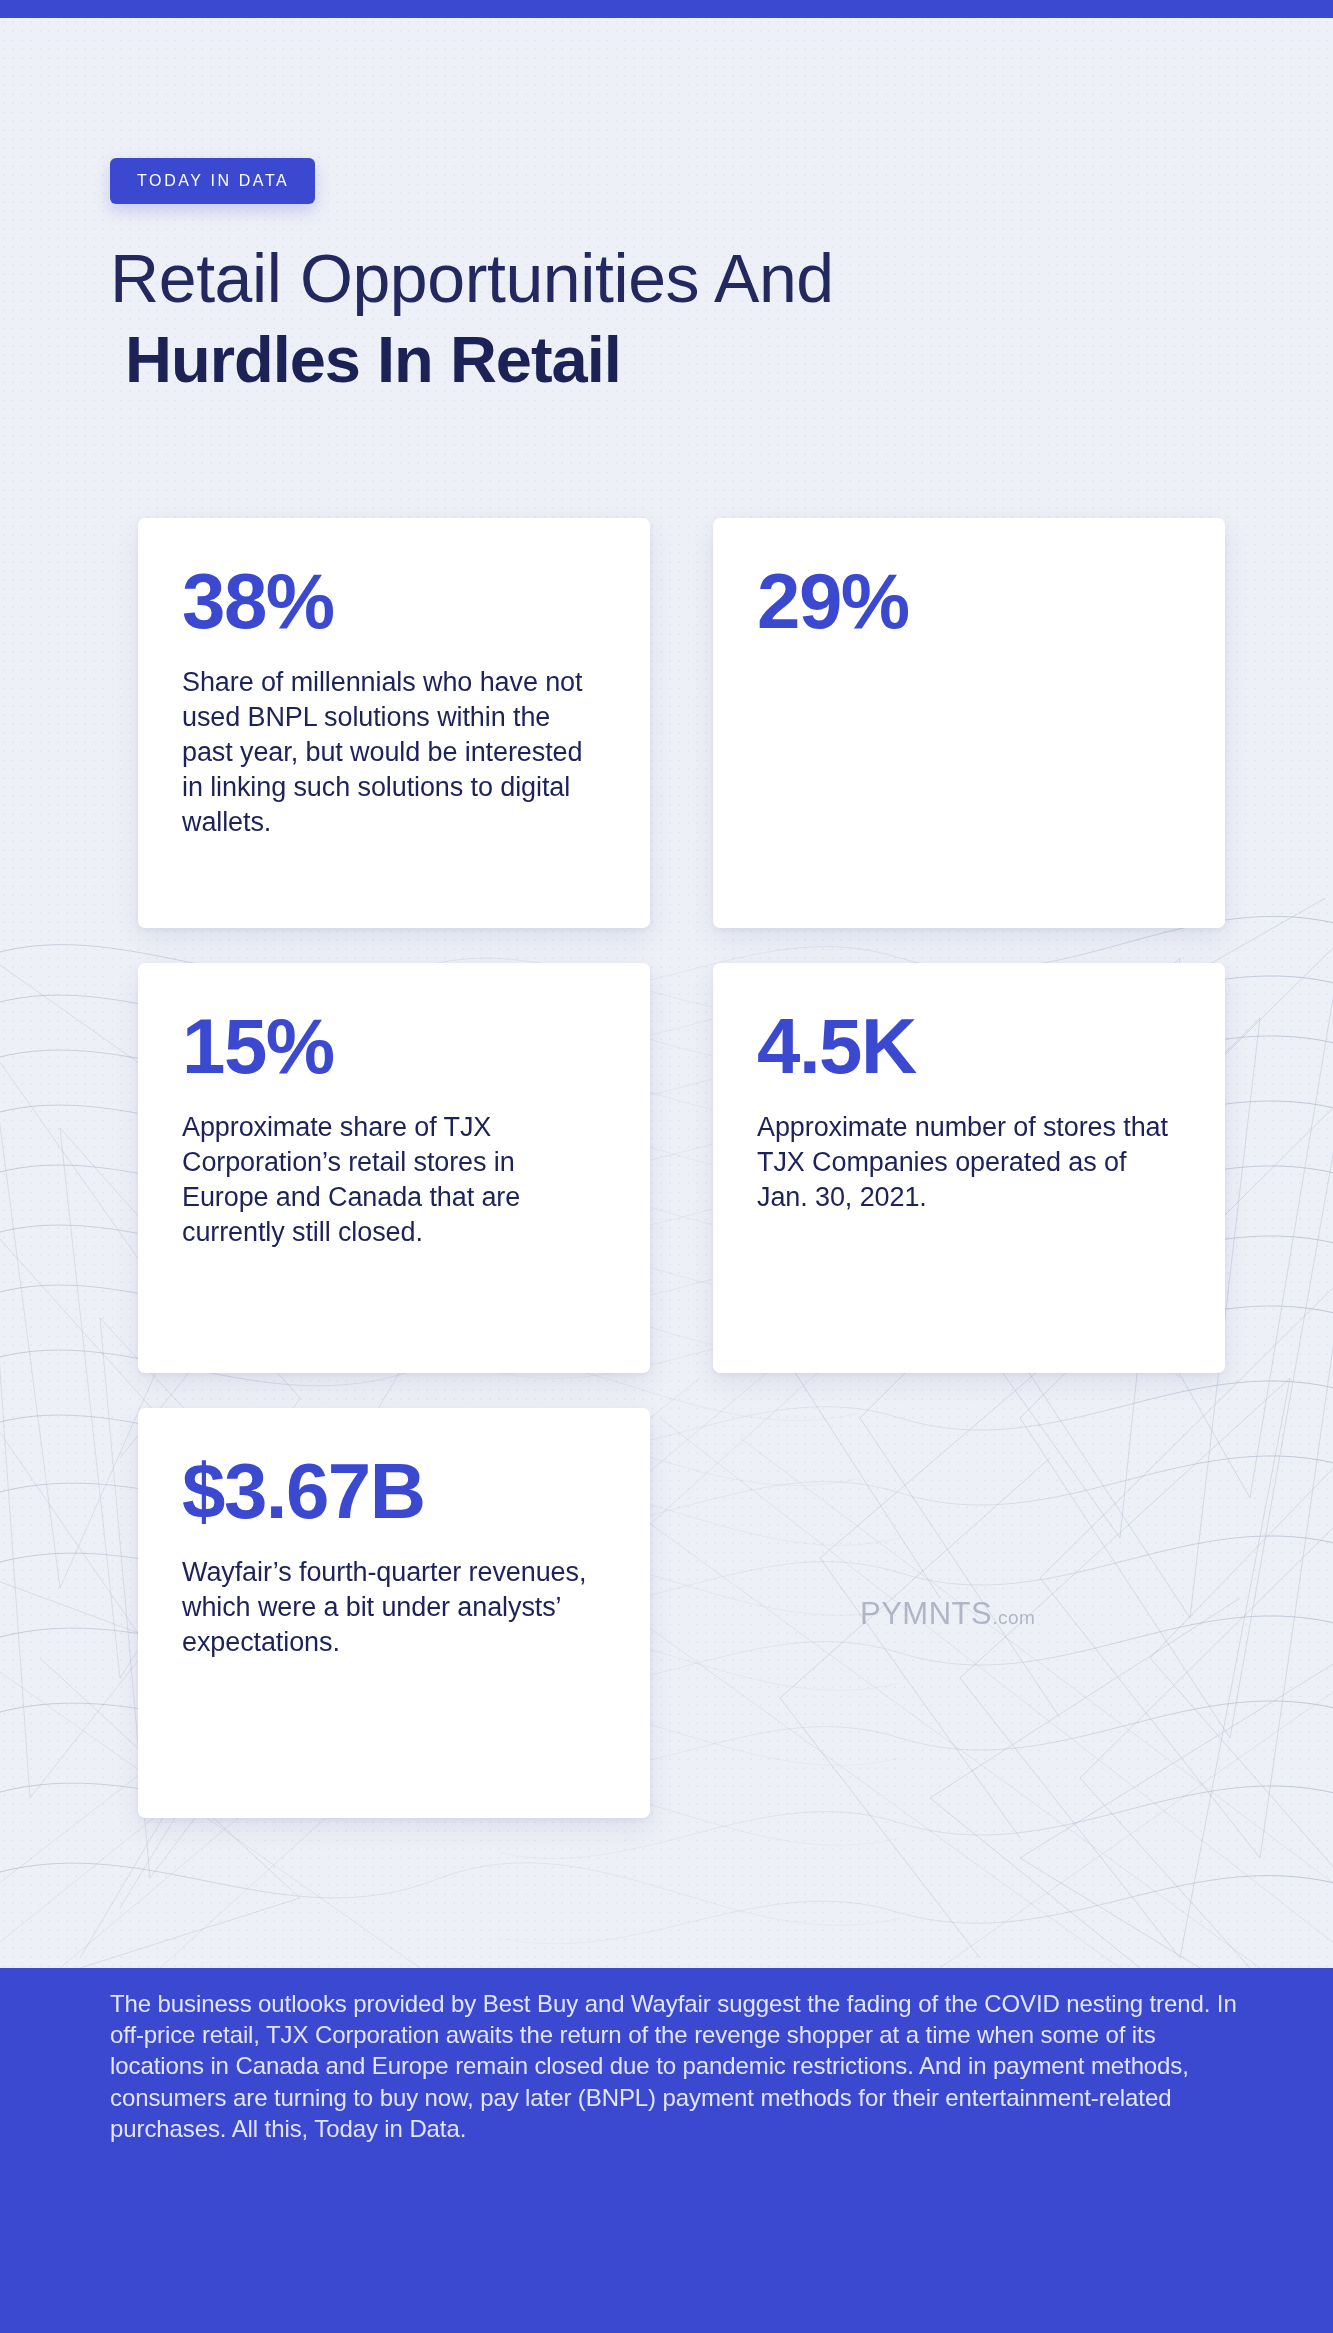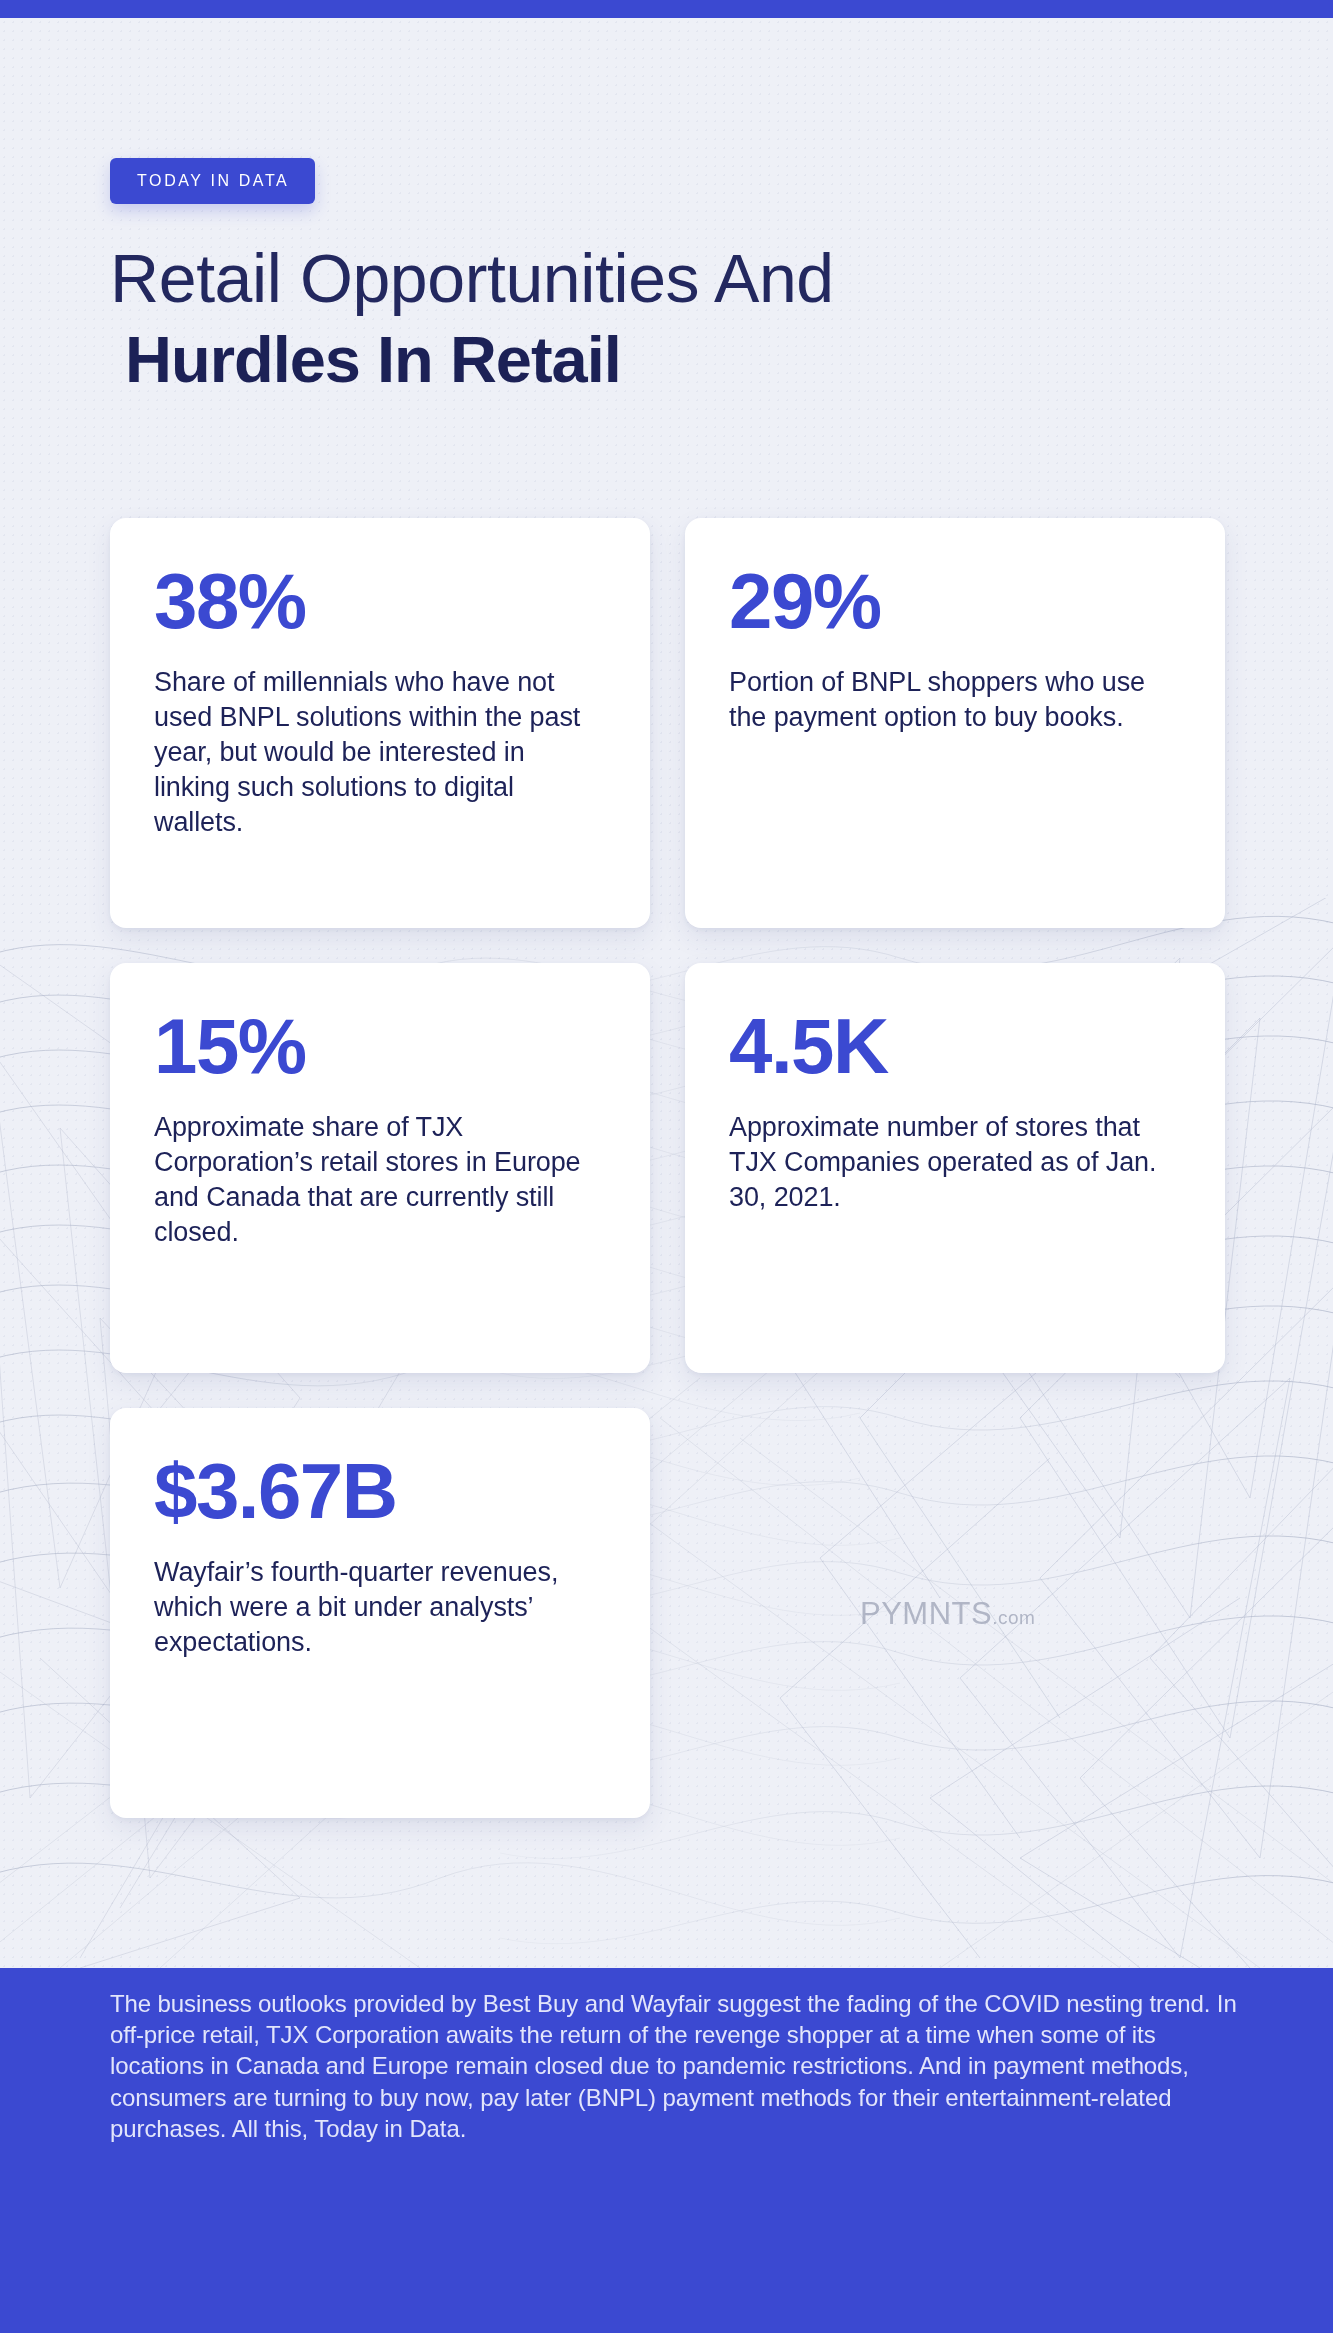--- a/index.html
+++ b/index.html
@@ -108,25 +108,26 @@
     width:1115px;
     display:grid;
     grid-template-columns:540px 540px;
     column-gap:35px;
     row-gap:35px;
     align-items:start;
   }
 
   .card {
     background:#ffffff;
-    border-radius:16px;
+    border-radius:7px;
     padding:46px 44px 40px 44px;
     box-shadow:0 10px 26px rgba(40,55,120,.09), 0 2px 5px rgba(40,55,120,.06);
     position:relative;
     z-index:3;
+    margin-left:28px;
   }
   .card.tall  { min-height:410px; }
   .card.short { min-height:410px; }
 
   .stat {
     color:#3b49d1;
     font-size:78px;
     font-weight:700;
     line-height:.96;
     letter-spacing:-1.5px;
@@ -306,21 +307,20 @@
 
     <div id="cards">
 
       <div class="card tall" id="card-0">
         <div class="stat">38%</div>
         <div class="desc">Share of millennials who have not used BNPL solutions within the past year, but would be interested in linking such solutions to digital wallets.</div>
       </div>
 
       <div class="card short" id="card-1">
         <div class="stat">29%</div>
-        <div class="desc">Portion of BNPL shoppers who use the payment option to buy books.</div>
       </div>
 
       <div class="card tall" id="card-2">
         <div class="stat">15%</div>
         <div class="desc">Approximate share of TJX Corporation’s retail stores in Europe and Canada that are currently still closed.</div>
       </div>
 
       <div class="card short" id="card-3">
         <div class="stat">4.5K</div>
         <div class="desc">Approximate number of stores that TJX Companies operated as of Jan. 30, 2021.</div>

